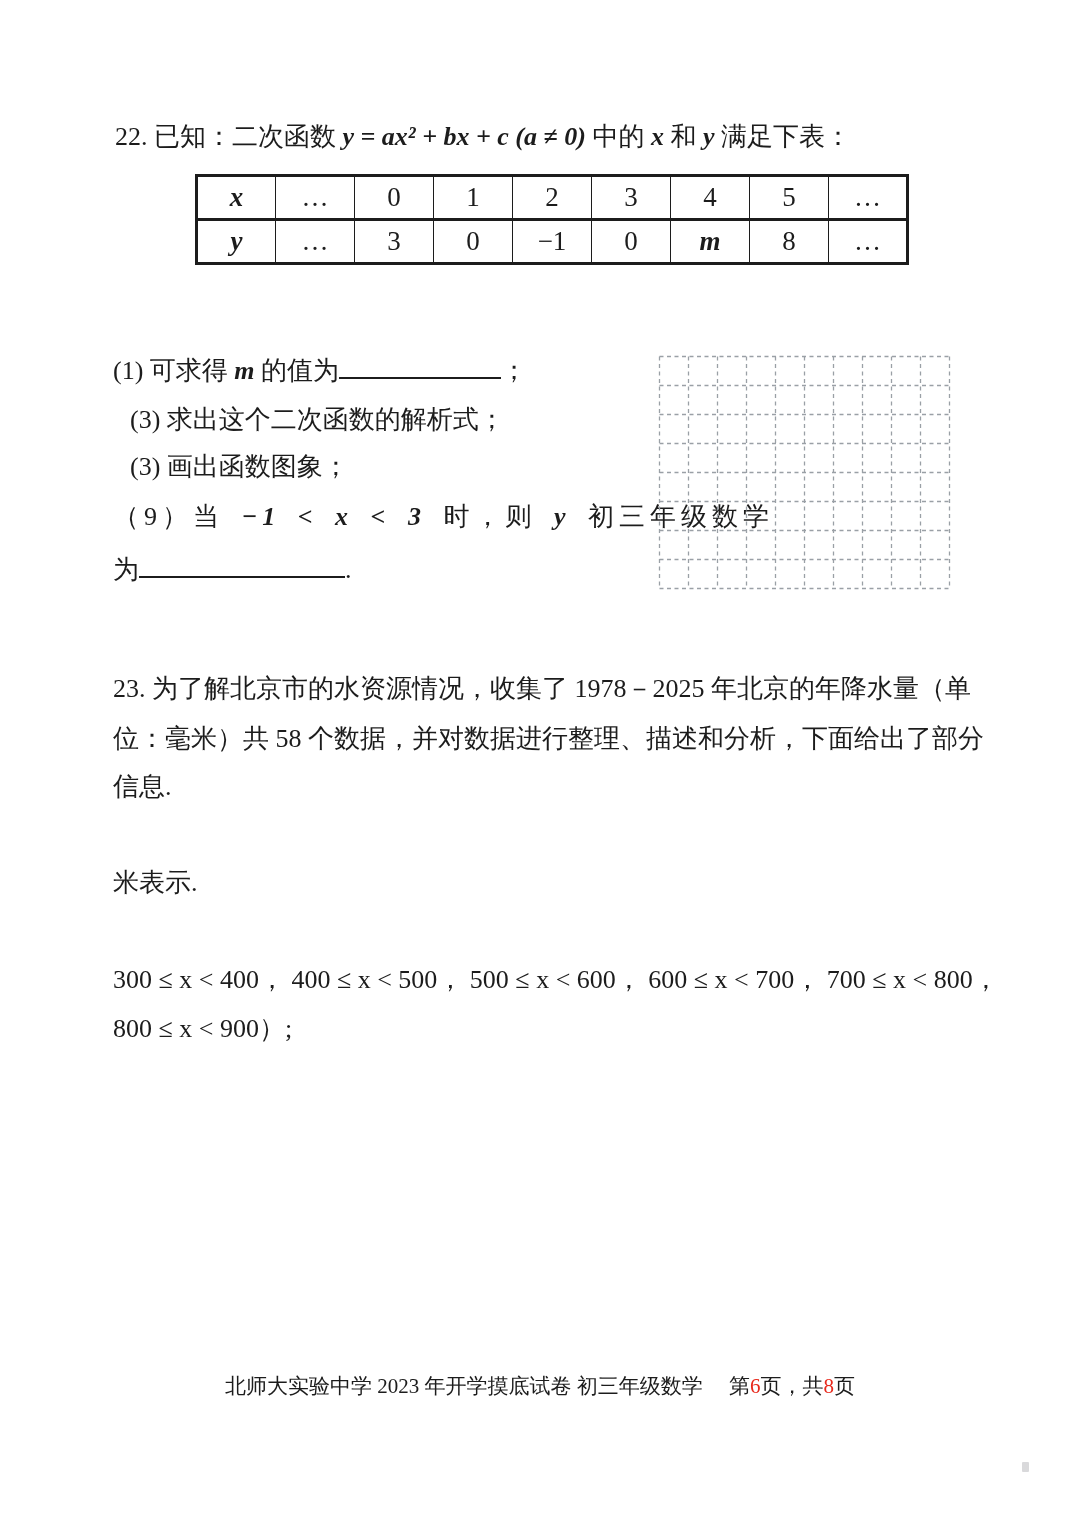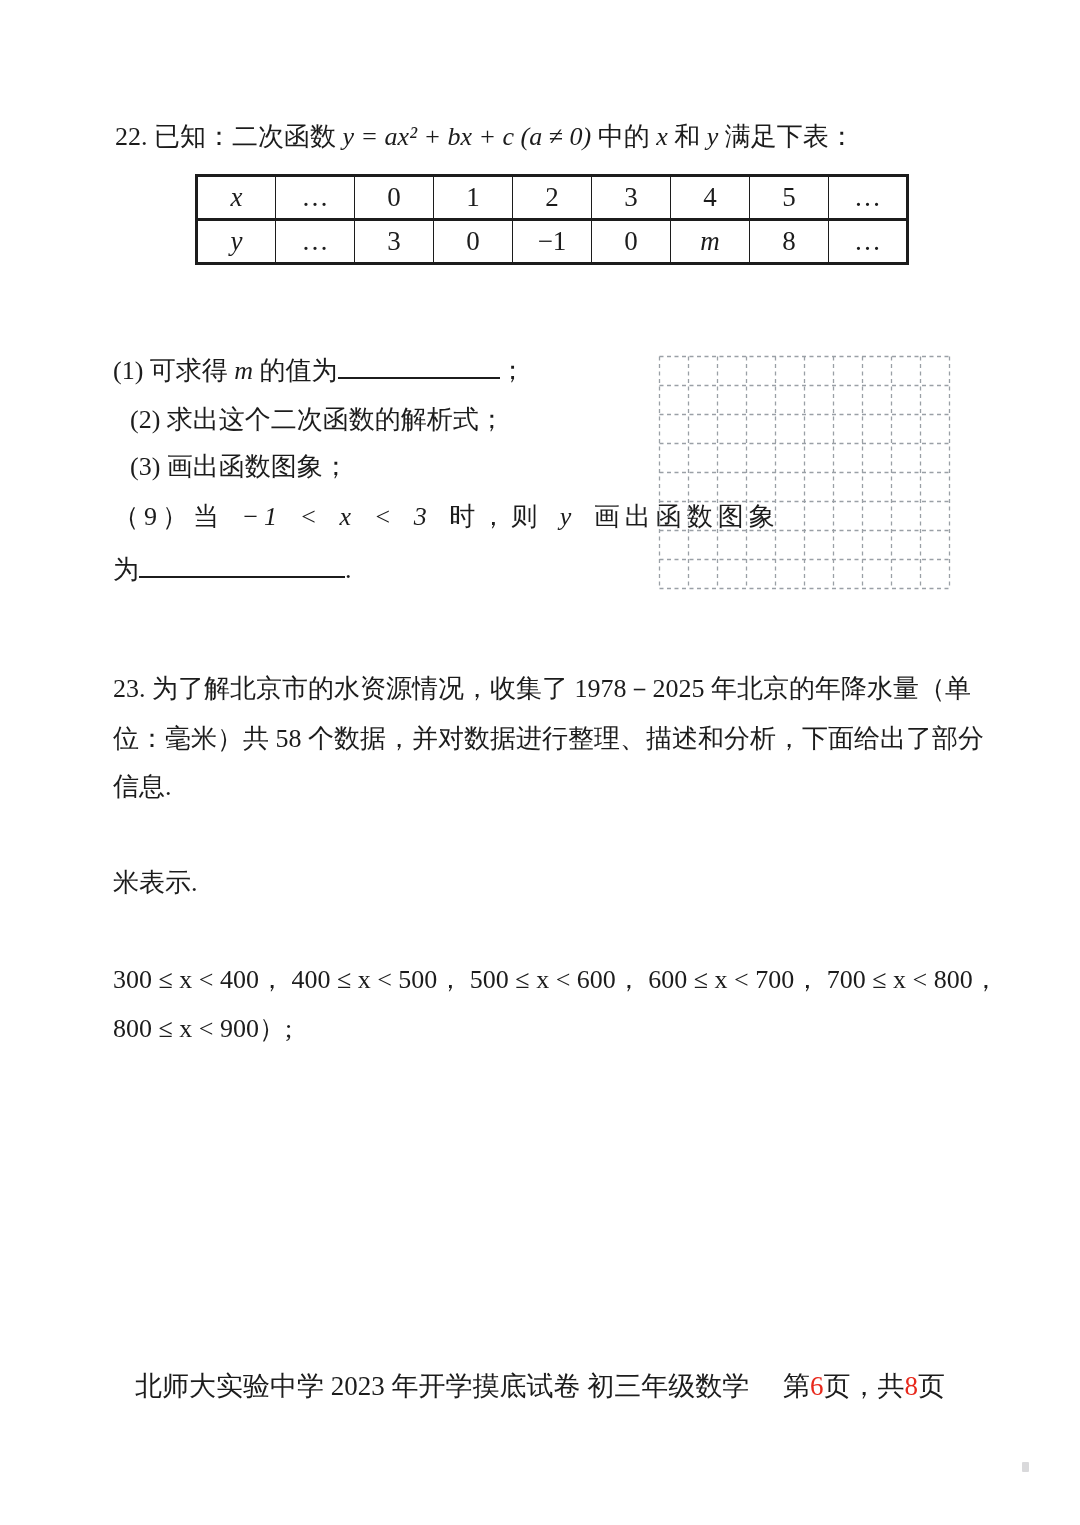--- a/index.html
+++ b/index.html
@@ -11,21 +11,21 @@
     font-family:"Liberation Serif","DejaVu Serif",serif;
     color:#1c1c1c;
     overflow:hidden;
   }
   .line{
     position:absolute;
     font-size:26px;
     line-height:34px;
     white-space:nowrap;
   }
-  .it{font-style:italic;}
+  .it{font-style:italic;font-weight:bold;}
   
   .qtable{
     position:absolute;left:195px;top:174px;
     width:714px;
     border-collapse:collapse;table-layout:fixed;
     border:3px solid #1c1c1c;
   }
   .qtable td{
     border:1.5px solid #1c1c1c;
     height:41px;
@@ -44,21 +44,21 @@
   .b1{width:162px;}
   .b2{width:206px;}
   
   .spread{letter-spacing:5px;word-spacing:6px;}
   
   .grid-box{position:absolute;left:658px;top:355px;}
   
   .footer{
     position:absolute;left:0;top:1372px;width:100%;
     text-align:center;
-    font-size:27px;line-height:28px;
+    font-size:21px;line-height:28px;
     color:#1c1c1c;
   }
   .red{color:#e8291c;}
   
   .artifact{
     position:absolute;left:1022px;top:1462px;
     width:7px;height:10px;
     background:#b9b9bd;opacity:.55;border-radius:1px;
   }
 </style>
@@ -96,29 +96,29 @@
         <td>…</td>
       </tr>
     </tbody>
   </table>
 
   <div class="line" style="left:113px;top:353px">
     <span>(1) 可求得 </span><span class="it">m</span><span> 的值为</span><span class="blank b1"></span><span>；</span>
   </div>
 
   <div class="line" style="left:130px;top:403px">
-    <span>(2) 求出这个二次函数的解析式；</span>
+    <span>(3) 求出这个二次函数的解析式；</span>
   </div>
 
   <div class="line" style="left:130px;top:450px">
     <span>(3) 画出函数图象；</span>
   </div>
 
   <div class="line spread" style="left:113px;top:500px">
-    <span>（9）当 </span><span class="it">−1 &lt; x &lt; 3</span><span> 时，则 </span><span class="it">y</span><span> 画出函数图象</span>
+    <span>（9）当 </span><span class="it">−1 &lt; x &lt; 3</span><span> 时，则 </span><span class="it">y</span><span> 初三年级数学</span>
   </div>
 
   <div class="line" style="left:113px;top:552px">
     <span>为</span><span class="blank b2"></span><span>.</span>
   </div>
 
   <div class="grid-box">
     <svg id="grid-svg" width="293" height="235">
         <line x1="1.5" y1="1.5" x2="1.5" y2="233.5" stroke="#9aa0a6" stroke-width="1.3" stroke-dasharray="4 3.5"></line>
         <line x1="30.5" y1="1.5" x2="30.5" y2="233.5" stroke="#9aa0a6" stroke-width="1.3" stroke-dasharray="4 3.5"></line>

